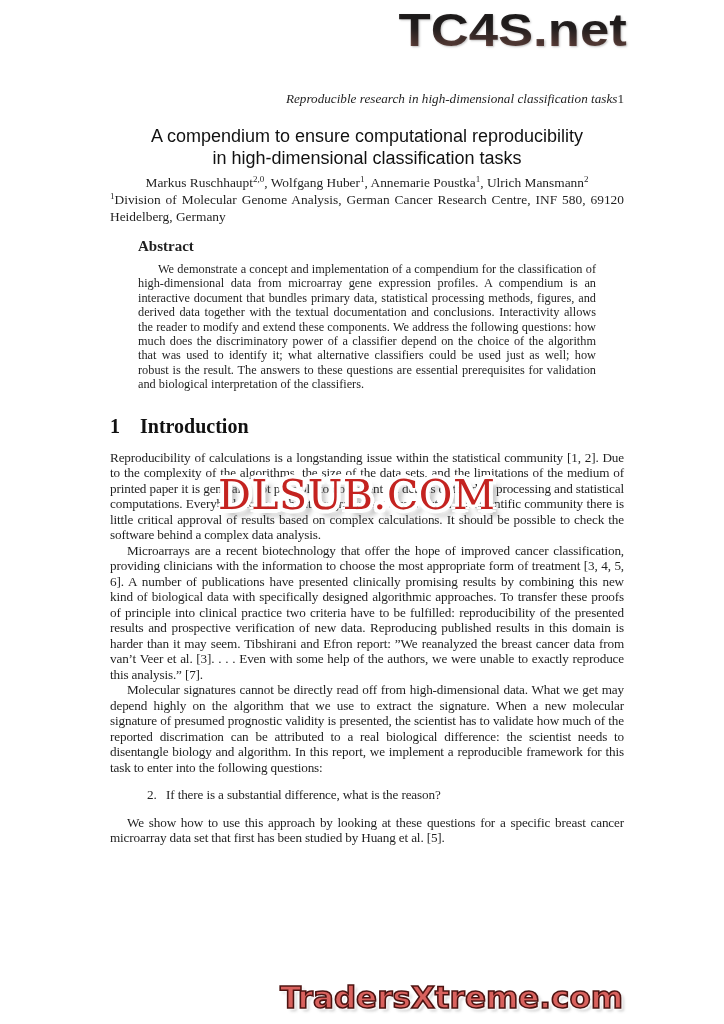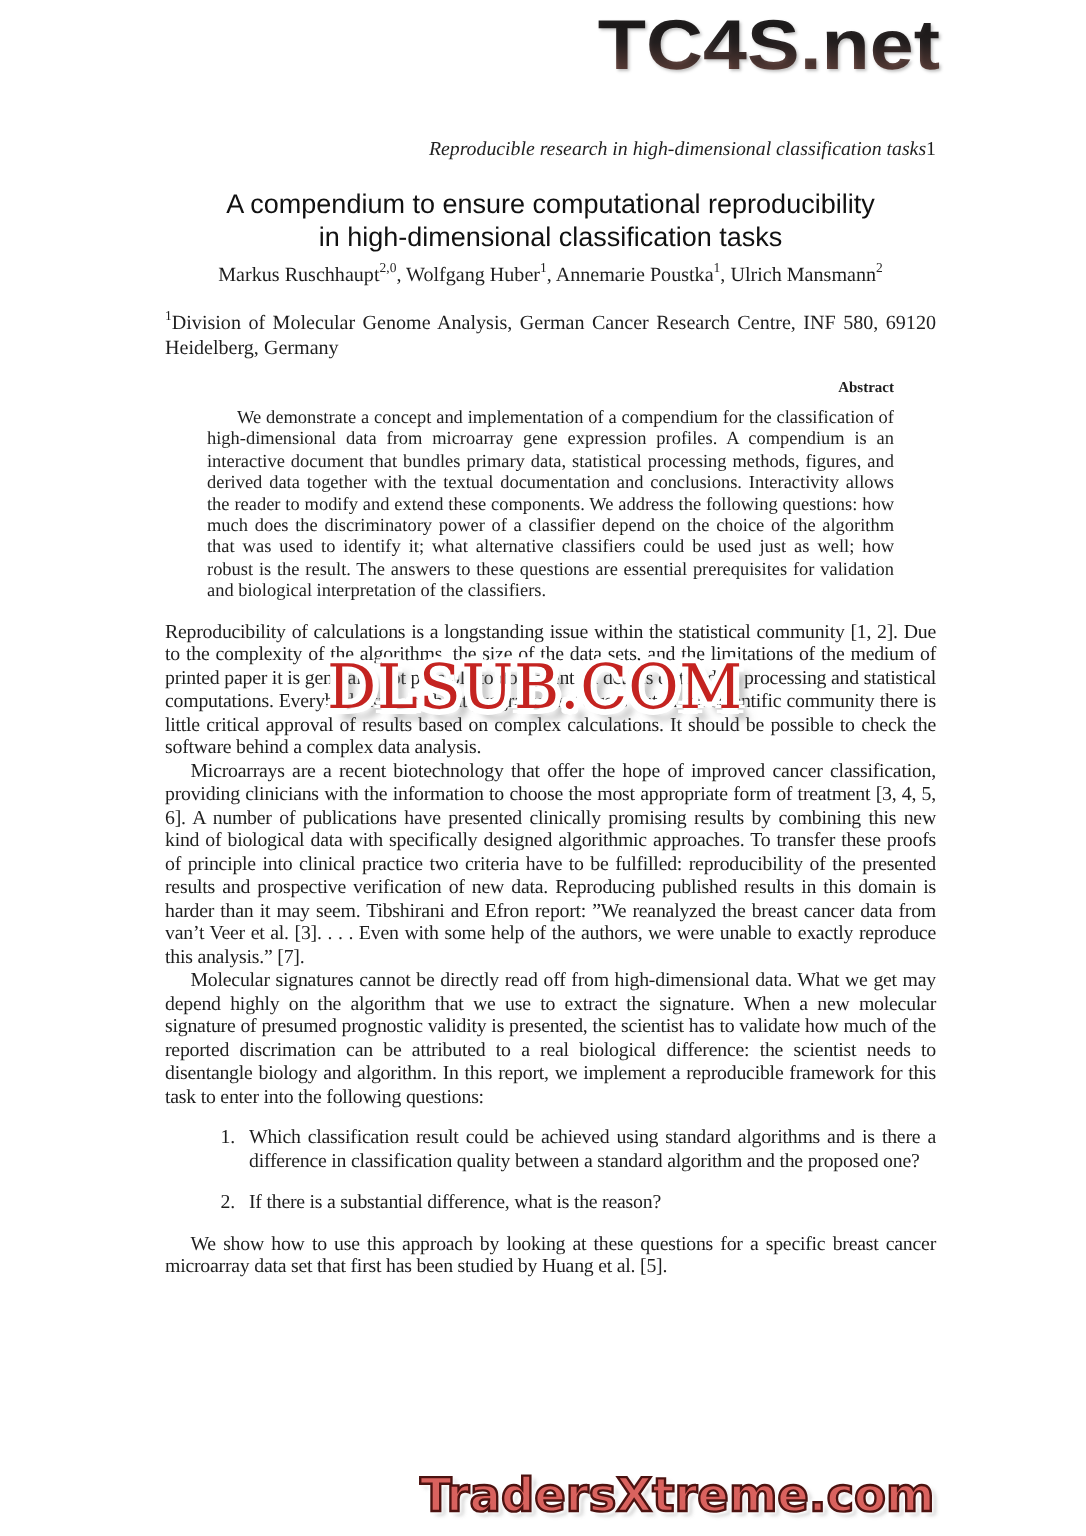--- a/index.html
+++ b/index.html
@@ -36,25 +36,25 @@
   
   .content { position:absolute; top:126px; left:110px; width:514px; }
 
   .title {
     margin:0; text-align:center; font-family:"Liberation Sans", sans-serif;
     font-weight:normal; font-size:18px; line-height:21.5px; color:#111;
   }
   .authors { margin-top:6px; text-align:center; font-size:13.4px; }
   sup { font-size:9px; vertical-align:super; line-height:0; }
 
-  .affils { margin-top:15px; font-size:13.4px; line-height:17px; text-align:justify; }
+  .affils { font-size:13.4px; line-height:17px; text-align:justify; }
   .affils p { margin:0; }
 
   .abstract { margin:13px 28px 0 28px; }
-  .abstract-head { text-align:right; font-weight:bold; font-size:10px; }
+  .abstract-head { text-align:left; font-weight:bold; font-size:15px; }
   .abstract-text {
     margin:7px 0 0 0; font-size:12.3px; line-height:14.4px;
     text-align:justify; text-indent:20px;
   }
 
   .section-head { margin:23px 0 0 0; font-size:20px; font-weight:bold; color:#111; }
   .section-num { display:inline-block; margin-right:20px; }
 
   .body-par {
     margin:0; font-size:13.2px; line-height:15.5px; letter-spacing:-0.15px;
@@ -116,32 +116,32 @@
 
     <div class="affils">
       <p><sup>1</sup><span>Division of Molecular Genome Analysis, German Cancer Research Centre, INF 580, 69120 Heidelberg, Germany</span></p>
     </div>
 
     <div class="abstract">
       <div class="abstract-head">Abstract</div>
       <p class="abstract-text">We demonstrate a concept and implementation of a compendium for the classification of high-dimensional data from microarray gene expression profiles.  A compendium is an interactive document that bundles primary data, statistical processing methods, figures, and derived data together with the textual documentation and conclusions. Interactivity allows the reader to modify and extend these components. We address the following questions: how much does the discriminatory power of a classifier depend on the choice of the algorithm that was used to identify it; what alternative classifiers could be used just as well; how robust is the result. The answers to these questions are essential prerequisites for validation and biological interpretation of the classifiers.</p>
     </div>
 
+    <h2 class="section-head"><span class="section-num">1</span><span>Introduction</span></h2>
 
     <div class="p1wrap">
       <p class="body-par noindent first-body">Reproducibility of calculations is a longstanding issue within the statistical community [1, 2]. Due to the complexity of the algorithms, the size of the data sets, and the limitations of the medium of printed paper it is generally not possible to document all details of the data processing and statistical computations. Everybody knows about programming errors but in the scientific community there is little critical approval of results based on complex calculations. It should be possible to check the software behind a complex data analysis.</p>
       <div class="wm-mid">DLSUB.COM</div>
     </div>
 
     <p class="body-par">Microarrays are a recent biotechnology that offer the hope of improved cancer classification, providing clinicians with the information to choose the most appropriate form of treatment [3, 4, 5, 6]. A number of publications have presented clinically promising results by combining this new kind of biological data with specifically designed algorithmic approaches. To transfer these proofs of principle into clinical practice two criteria have to be fulfilled: reproducibility of the presented results and prospective verification of new data. Reproducing published results in this domain is harder than it may seem. Tibshirani and Efron report: ”We reanalyzed the breast cancer data from van’t Veer et al. [3]. . . . Even with some help of the authors, we were unable to exactly reproduce this analysis.” [7].</p>
 
     <p class="body-par">Molecular signatures cannot be directly read off from high-dimensional data. What we get may depend highly on the algorithm that we use to extract the signature. When a new molecular signature of presumed prognostic validity is presented, the scientist has to validate how much of the reported discrimation can be attributed to a real biological difference: the scientist needs to disentangle biology and algorithm. In this report, we implement a reproducible framework for this task to enter into the following questions:</p>
 
     <div class="numbered-list">
-      <div class="list-item"><span class="li-label">1.</span><span>Which classification result could be achieved using standard algorithms and is there a difference in classification quality between a standard algorithm and the proposed one?</span></div>
       <div class="list-item"><span class="li-label">2.</span><span>If there is a substantial difference, what is the reason?</span></div>
     </div>
 
     <p class="body-par closing">We show how to use this approach by looking at these questions for a specific breast cancer microarray data set that first has been studied by Huang et al. [5].</p>
 
   </div>
 
   <div class="wm-bottom">TradersXtreme.com</div>
 
 </div>

